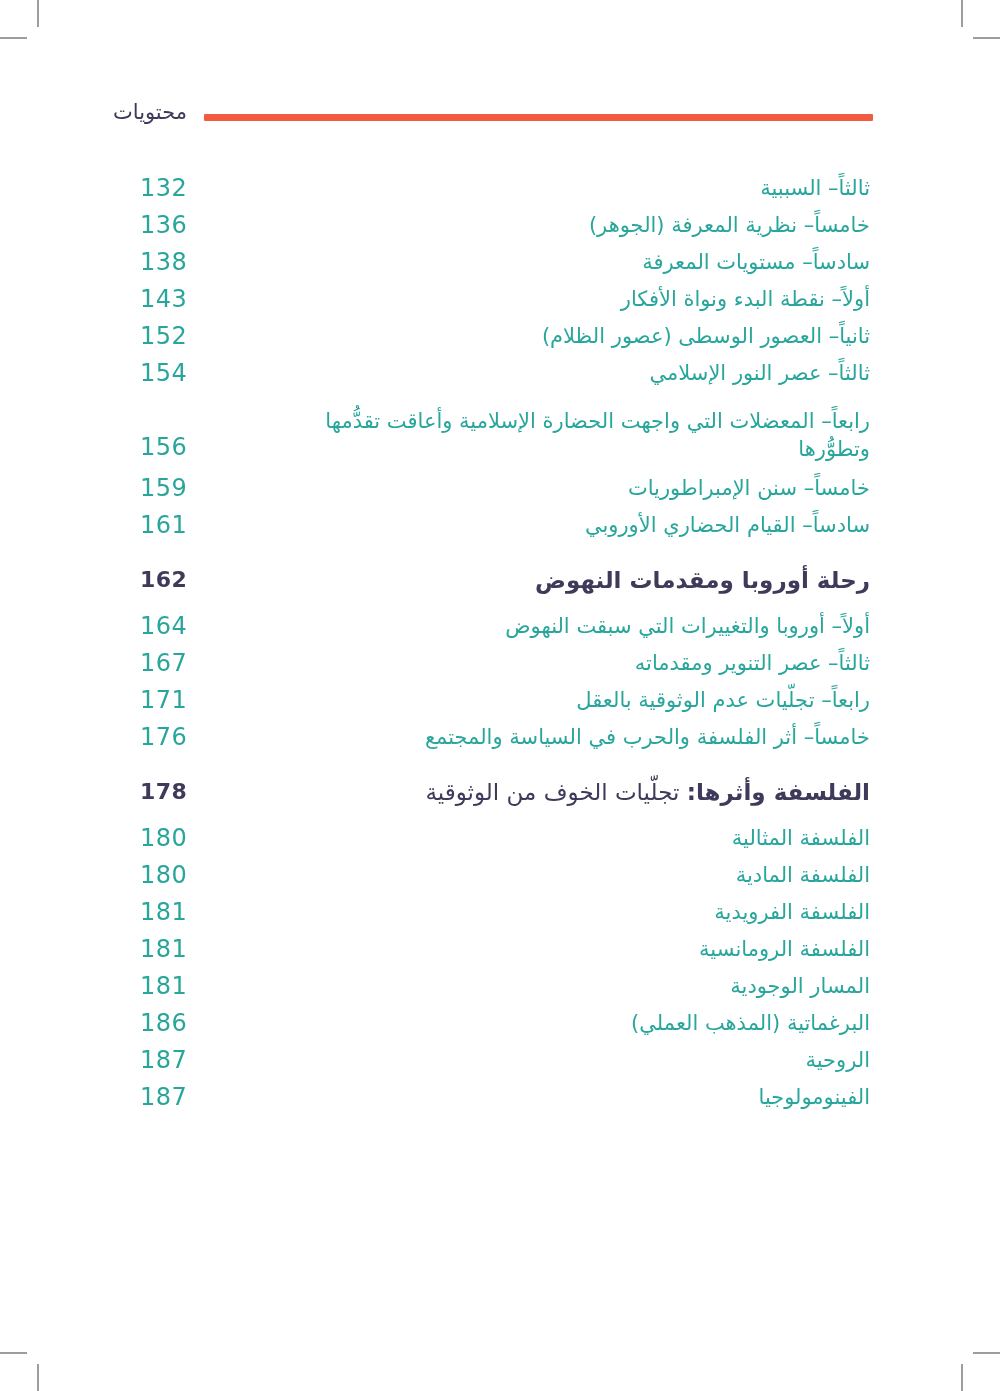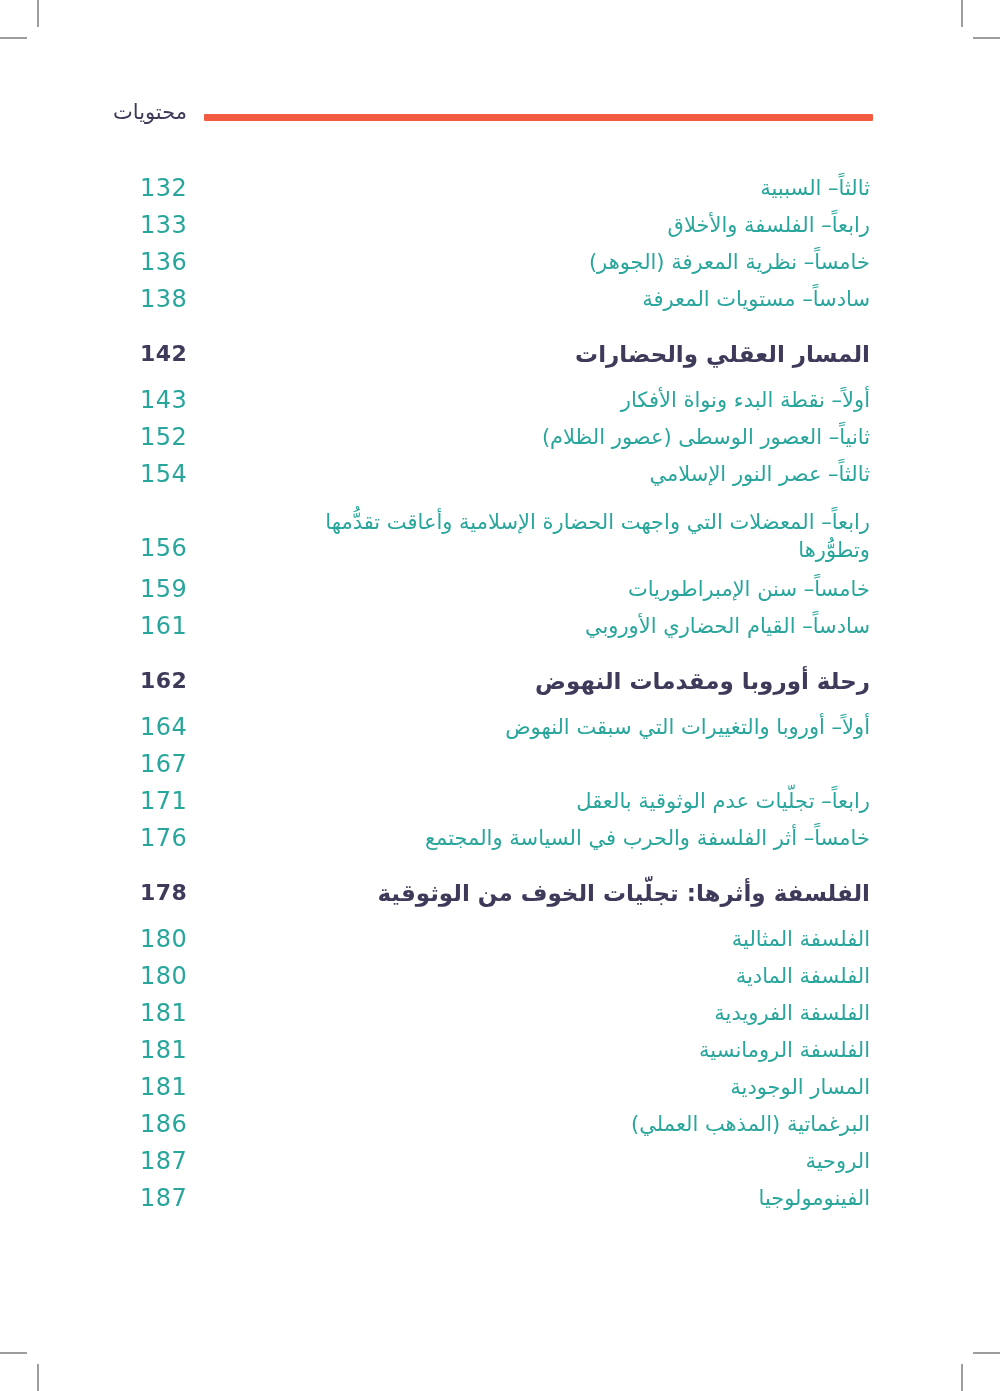--- a/index.html
+++ b/index.html
@@ -54,21 +54,21 @@
     color:#29a69c;font-size:21px;font-weight:500;
     direction:rtl;line-height:28px;
   }
   .row.section{margin-top:18px;margin-bottom:9px;}
   .row.section .num{color:#3e3a5a;font-weight:700;font-size:22px;}
   .row.section .title{color:#3e3a5a;font-weight:700;font-size:23px;}
   .row.two-line{height:72px;align-items:flex-end;padding-bottom:6px;}
   .row.two-line .title{max-width:595px;}
   .row.two-line .num{margin-bottom:4px;}
   .tb{font-weight:700;}
-  .tr{font-weight:700;}
+  .tr{font-weight:400;}
 </style>
 </head>
 <body>
 
 <div class="page">
 
   <div class="crop v tl-v"></div>
   <div class="crop h tl-h"></div>
   <div class="crop v tr-v"></div>
   <div class="crop h tr-h"></div>
@@ -81,34 +81,26 @@
     <span class="hdr-title">محتويات</span>
     <div class="hdr-rule"></div>
   </div>
 
   <div class="toc">
       <div class="row item">
         <span class="num">132</span>
         <span class="title" dir="rtl">ثالثاً– السببية</span>
       </div>
       <div class="row item">
-        <span class="num">133</span>
-        <span class="title" dir="rtl">رابعاً– الفلسفة والأخلاق</span>
-      </div>
-      <div class="row item">
         <span class="num">136</span>
         <span class="title" dir="rtl">خامساً– نظرية المعرفة (الجوهر)</span>
       </div>
       <div class="row item">
         <span class="num">138</span>
         <span class="title" dir="rtl">سادساً– مستويات المعرفة</span>
-      </div>
-      <div class="row section">
-        <span class="num">142</span>
-        <span class="title" dir="rtl">المسار العقلي والحضارات</span>
       </div>
       <div class="row item">
         <span class="num">143</span>
         <span class="title" dir="rtl">أولاً– نقطة البدء ونواة الأفكار</span>
       </div>
       <div class="row item">
         <span class="num">152</span>
         <span class="title" dir="rtl">ثانياً– العصور الوسطى (عصور الظلام)</span>
       </div>
       <div class="row item">
@@ -130,20 +122,21 @@
       <div class="row section">
         <span class="num">162</span>
         <span class="title" dir="rtl">رحلة أوروبا ومقدمات النهوض</span>
       </div>
       <div class="row item">
         <span class="num">164</span>
         <span class="title" dir="rtl">أولاً– أوروبا والتغييرات التي سبقت النهوض</span>
       </div>
       <div class="row item">
         <span class="num">167</span>
+        <span class="title" dir="rtl">ثالثاً– عصر التنوير ومقدماته</span>
       </div>
       <div class="row item">
         <span class="num">171</span>
         <span class="title" dir="rtl">رابعاً– تجلّيات عدم الوثوقية بالعقل</span>
       </div>
       <div class="row item">
         <span class="num">176</span>
         <span class="title" dir="rtl">خامساً– أثر الفلسفة والحرب في السياسة والمجتمع</span>
       </div>
       <div class="row section">

